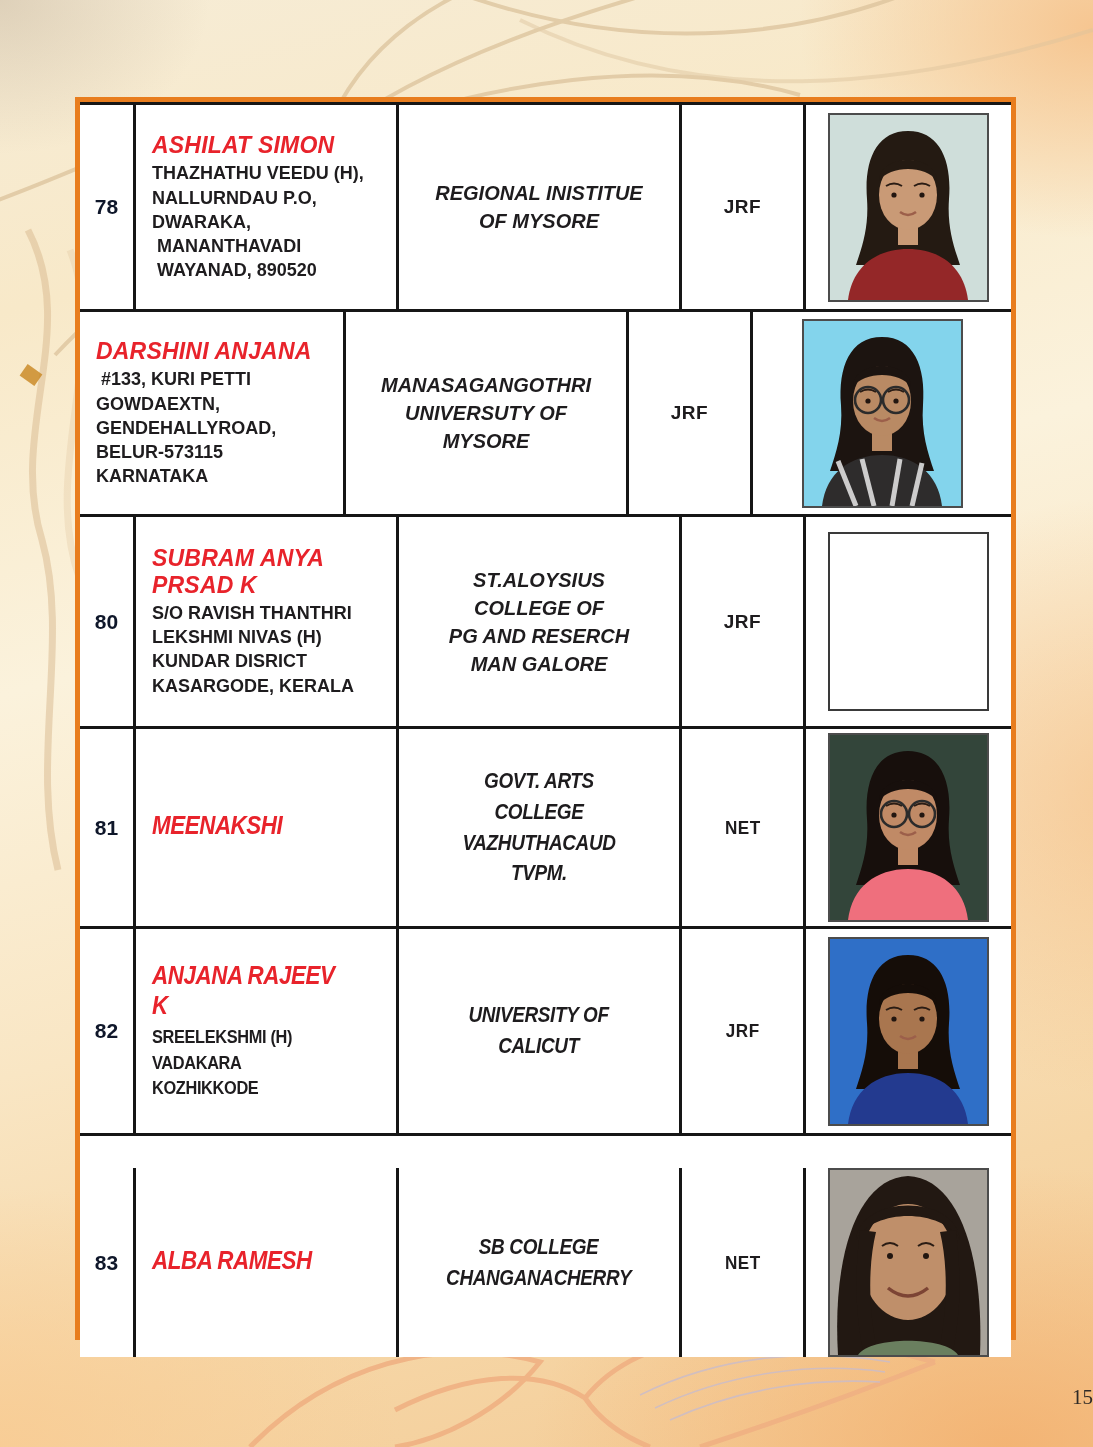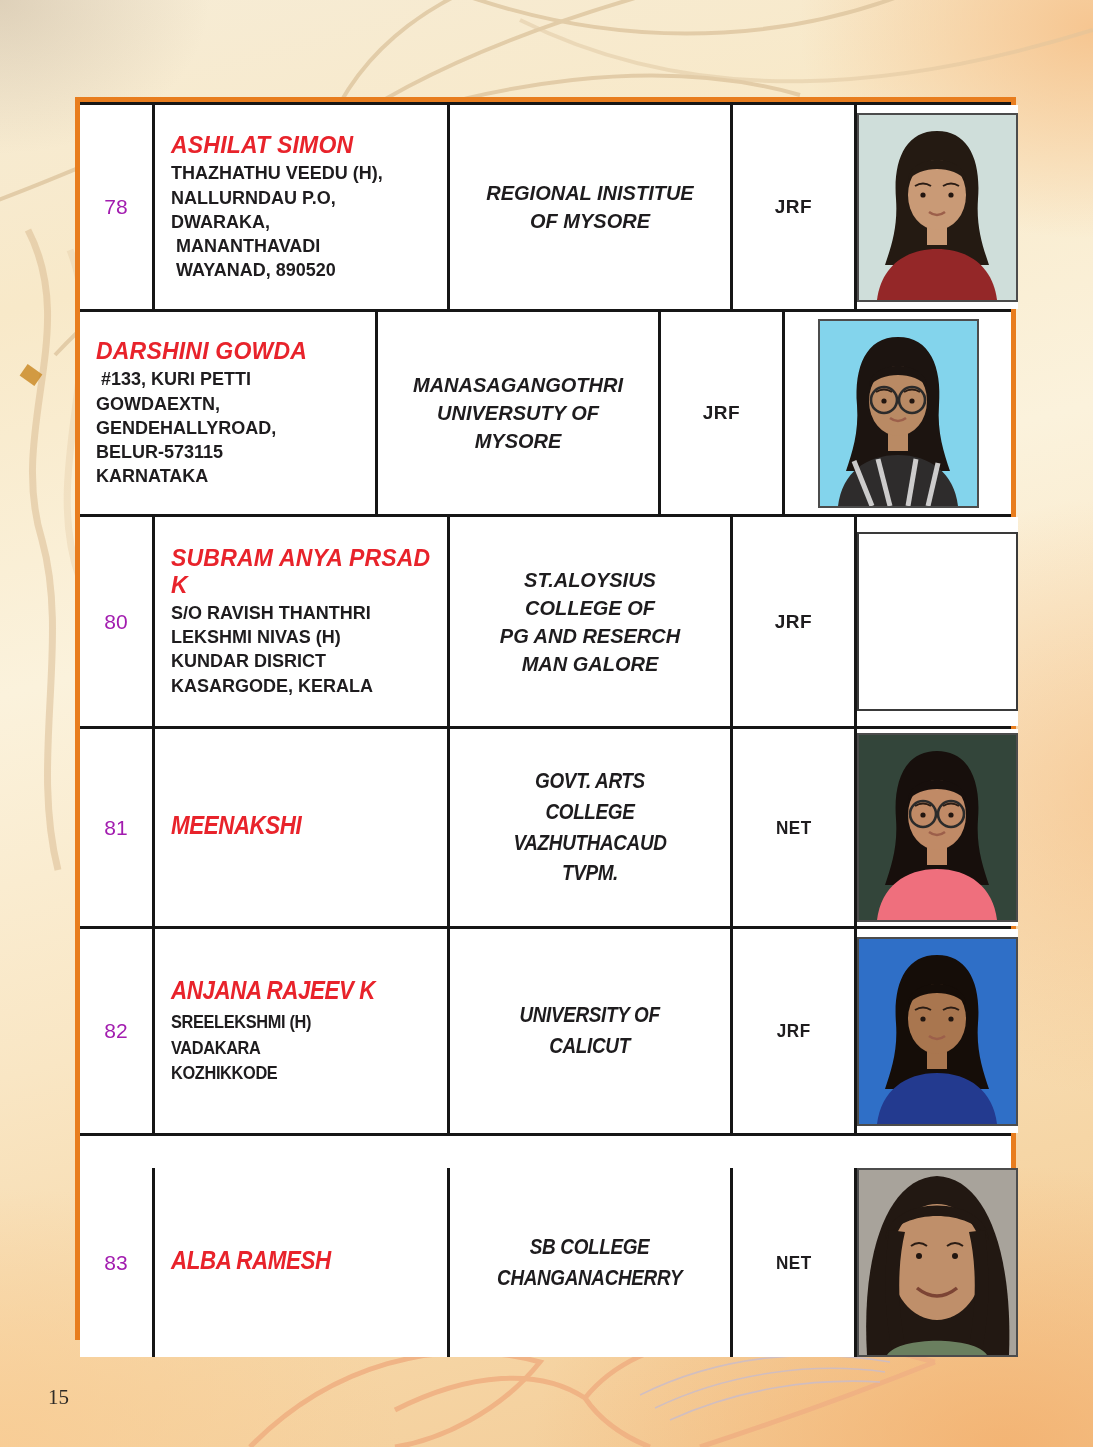--- a/index.html
+++ b/index.html
@@ -23,42 +23,42 @@
     position:absolute;left:75px;top:97px;width:941px;height:1243px;
     box-sizing:border-box;border:5px solid #e87d1e;background:#ffffff;
     display:flex;flex-direction:column;
   }
   .row{display:flex;border-bottom:3px solid #161616;box-sizing:border-box;flex:0 0 auto;}
   .row:first-child{border-top:3px solid #161616;}
   .row:last-child{border-bottom:none;flex:1 1 auto;margin-top:32px;}
   .r1{height:210px}.r2{height:205px}.r3{height:212px}.r4{height:200px}.r5{height:207px}
   .c{box-sizing:border-box;display:flex;align-items:center;justify-content:center;background:#fff;}
   .c + .c{border-left:3px solid #161616;}
-  .c-no  {width:72px;  flex:0 0 auto;font-weight:normal;font-size:21px;color:#a21caf;}
-  .c-name{width:295px; flex:0 0 auto;align-items:center;justify-content:flex-start;padding:10px 8px 10px 16px;}
+  .c-no  {width:53px;  flex:0 0 auto;font-weight:bold;font-size:21px;color:#0f172a;}
+  .c-name{width:263px; flex:0 0 auto;align-items:center;justify-content:flex-start;padding:10px 8px 10px 16px;}
   .c-inst{width:283px; flex:0 0 auto;text-align:center;padding:8px 32px;}
   .c-qual{width:124px; flex:0 0 auto;font-weight:bold;font-size:19px;color:#1e1c1e;letter-spacing:.5px;}
   .c-photo{flex:1 1 auto;}
 
   .name-block{display:flex;flex-direction:column;}
   .name{color:#e8232b;font-weight:bold;font-style:italic;font-size:23px;letter-spacing:.2px;line-height:1.15;margin-bottom:3px;white-space:pre-wrap;}
   .addr{color:#1e1c1e;font-weight:bold;font-size:18px;line-height:1.34;white-space:pre-wrap;}
   .inst{color:#1e1c1e;font-weight:bold;font-style:italic;font-size:20px;line-height:1.4;white-space:pre-wrap;}
 
   
   .row:nth-child(n+4) .name{font-size:26px;letter-spacing:-.5px;transform:scaleX(.86);transform-origin:left center;}
   .row:nth-child(n+4) .addr{font-size:19px;letter-spacing:-.4px;transform:scaleX(.86);transform-origin:left center;}
   .row:nth-child(n+4) .inst{font-size:22px;letter-spacing:-.4px;transform:scaleX(.86);transform-origin:center center;}
   .row:nth-child(n+4) .c-qual span{transform:scaleX(.9);display:inline-block;}
 
   .photo{border:2px solid #4c4c4c;line-height:0;background:#fff;}
   .photo.empty{border:2px solid #3a3a3a;width:157px;height:175px;background:#fff;}
 
   .page-num{
-    position:absolute;left:0;right:0;top:1385px;text-align:left;
+    position:absolute;left:0;right:0;top:1385px;text-align:right;
     font-family:"Liberation Serif", serif;font-size:21px;color:#2e2a26;padding-left:48px;
   }
 </style>
 </head>
 <body>
 <div class="page">
 
   <svg class="bg-art" width="1093" height="1447" viewBox="0 0 1093 1447">
     <g fill="none" stroke="#dcc39c" stroke-width="4" opacity="0.75">
       <path d="M-30,210 C120,160 250,70 325,135"></path>
@@ -125,21 +125,21 @@
     <path d="M70,97 q8,6 16,0" stroke="#9c5f4a" stroke-width="2.5" fill="none"></path>
     <path d="M18,185 C22,152 46,134 78,134 C110,134 134,152 138,185 Z" fill="#942728"></path>
 
   </svg></div>
       </div>
     </div>
 
     <div class="row r2">
       <div class="c c-name">
         <div class="name-block">
-          <span class="name">DARSHINI GOWDA</span>
+          <span class="name">DARSHINI ANJANA</span>
           <span class="addr"> #133, KURI PETTI
 GOWDAEXTN,
 GENDEHALLYROAD,
 BELUR-573115
 KARNATAKA</span>
         </div>
       </div>
       <div class="c c-inst">
         <span class="inst">MANASAGANGOTHRI
 UNIVERSUTY OF

